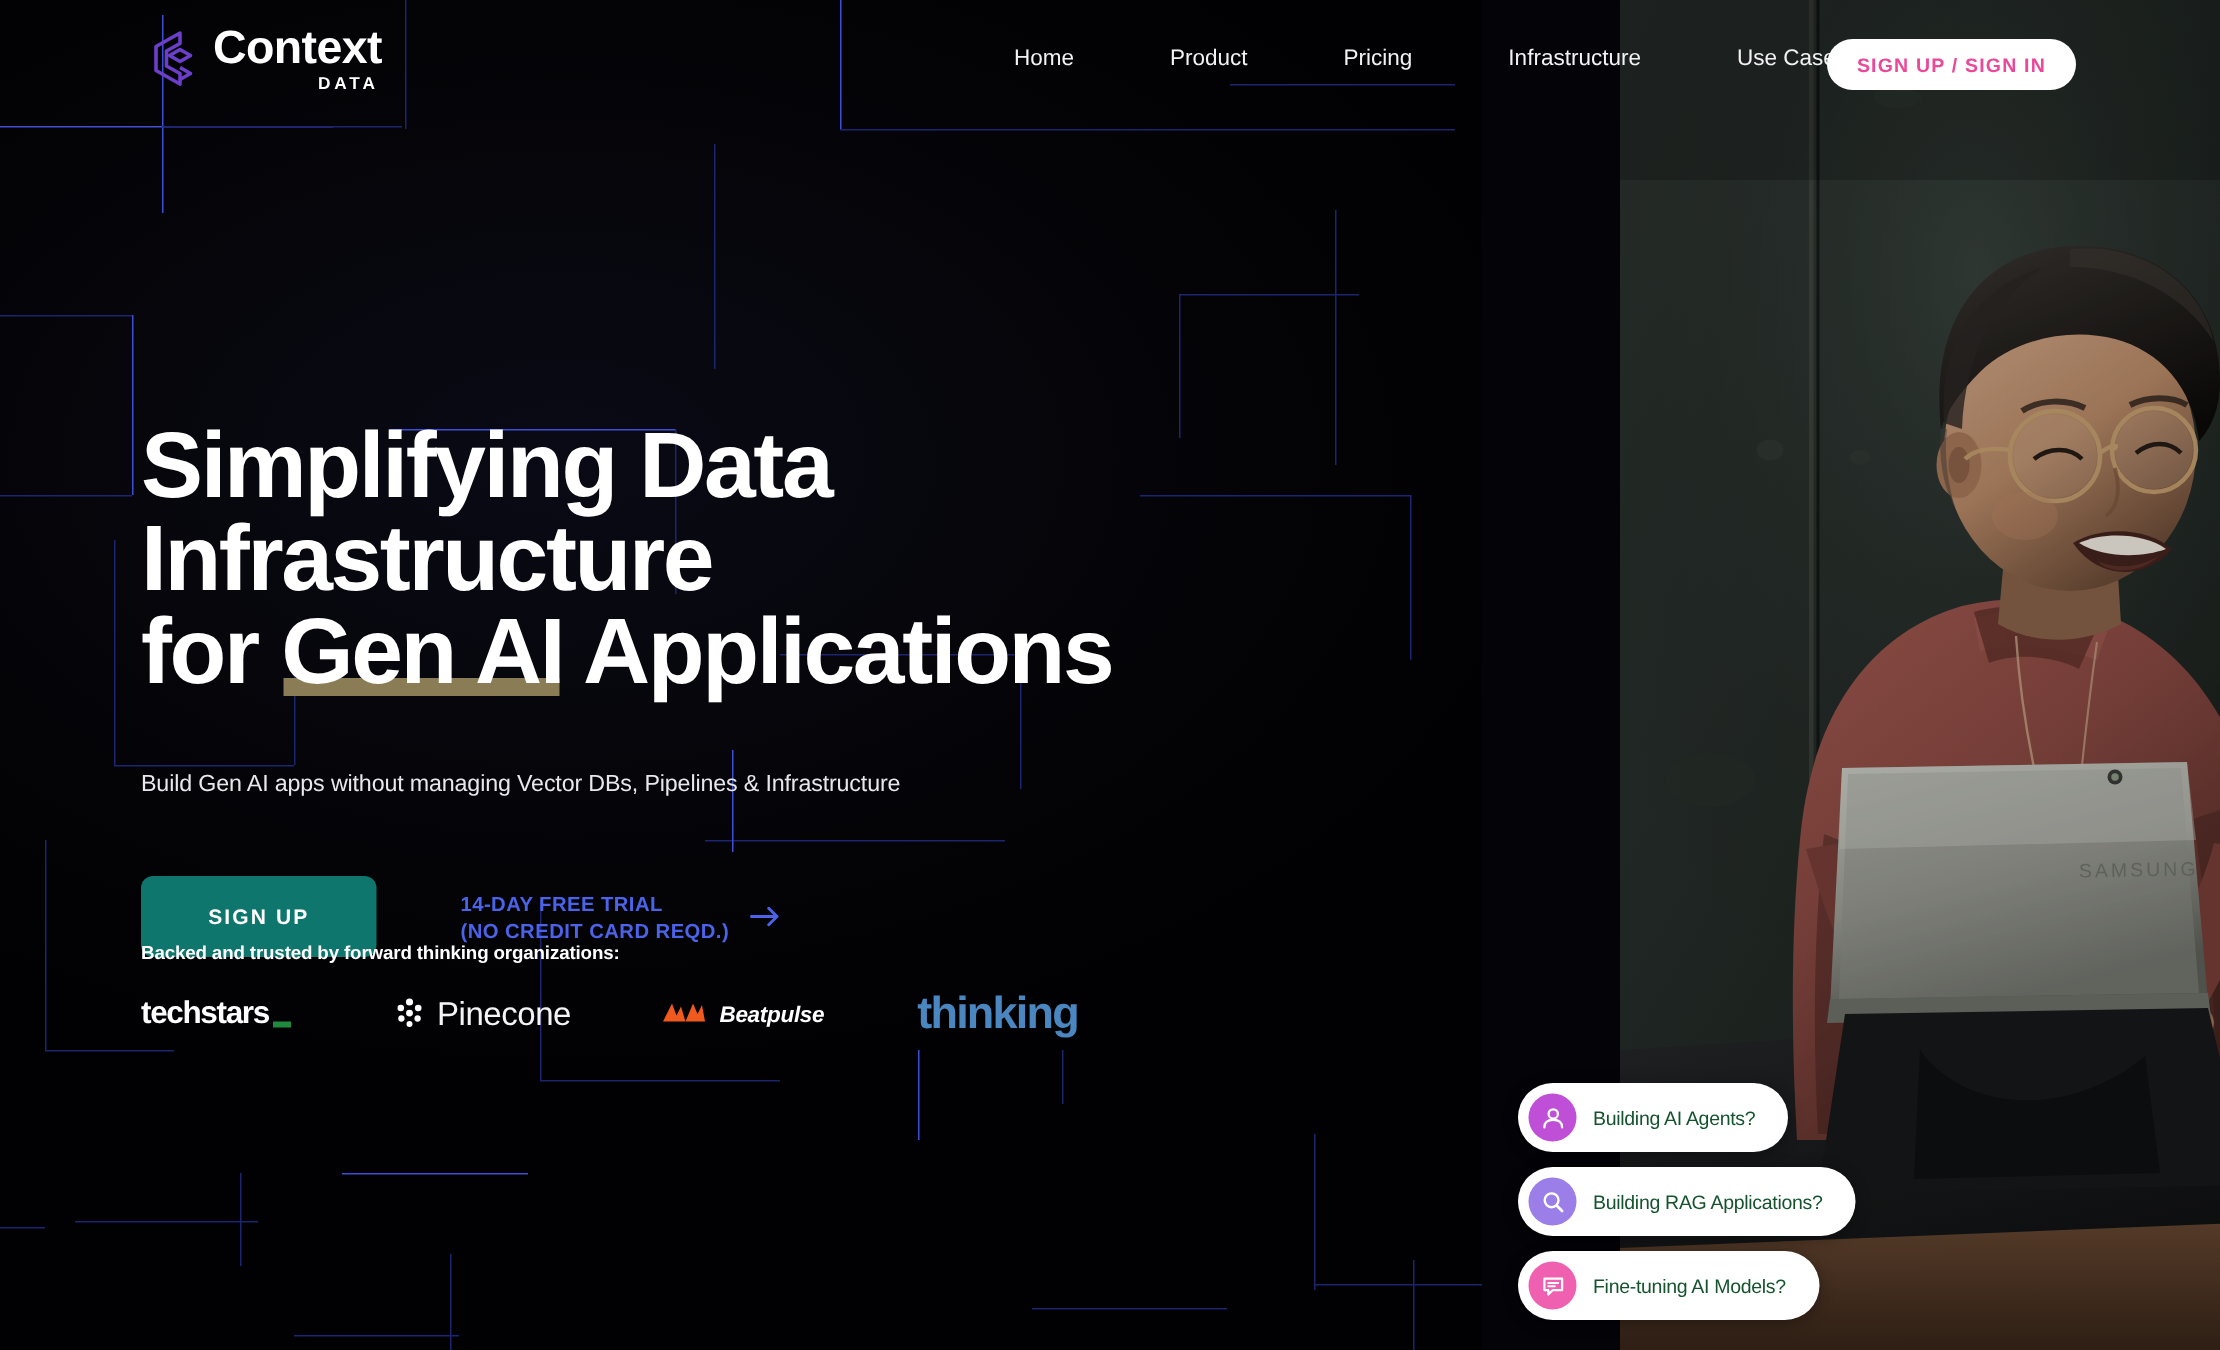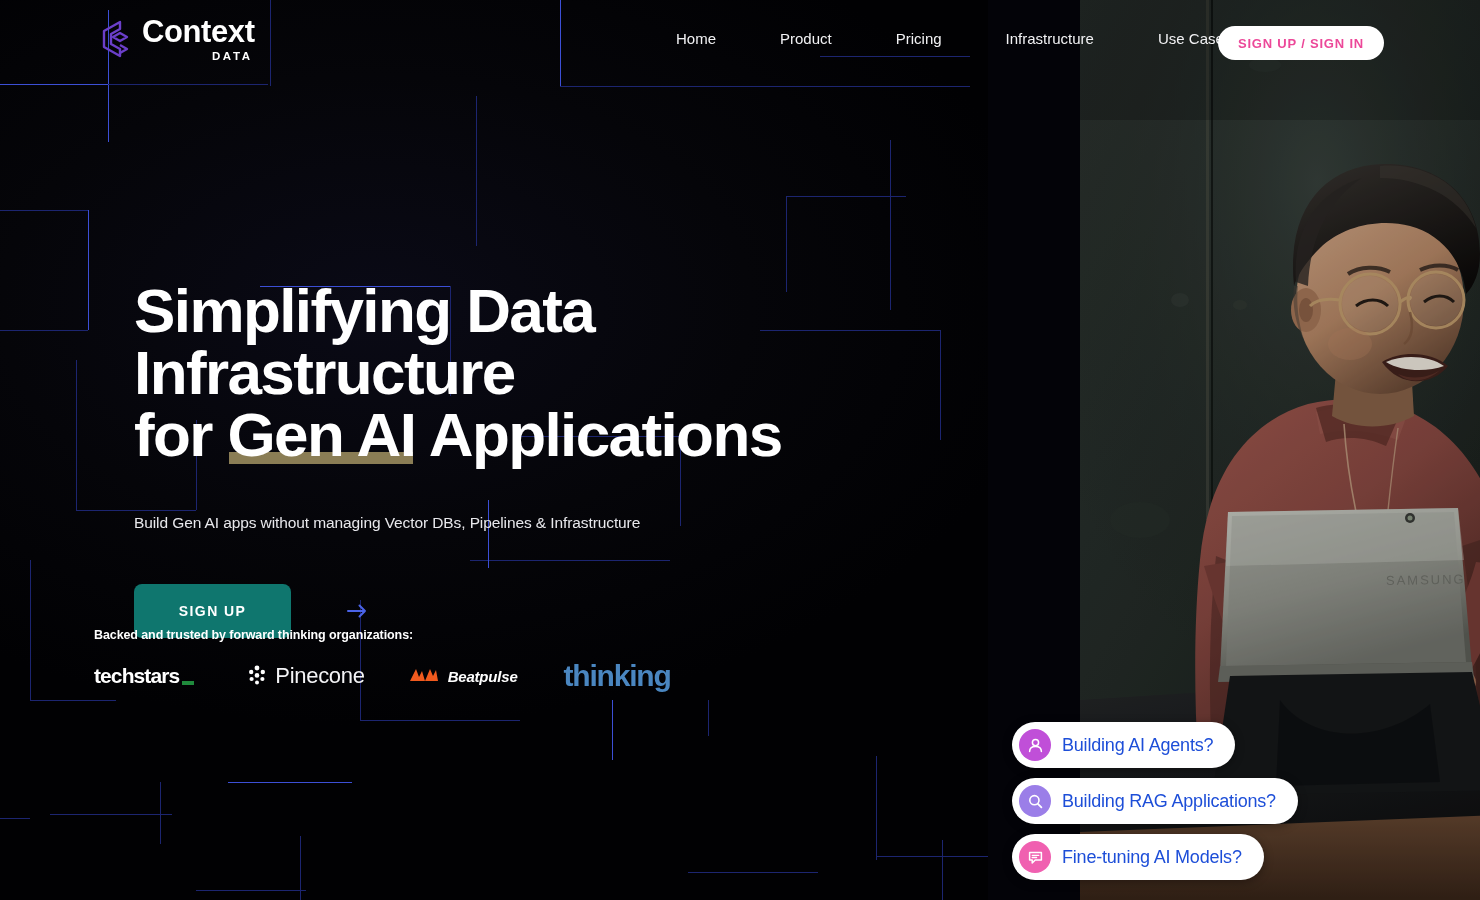--- a/index.html
+++ b/index.html
@@ -125,21 +125,20 @@
     white-space: nowrap;
   }
 
   
   .hero {
     position: absolute;
     left: 94px;
     top: 280px;
     width: 760px;
     z-index: 20;
-    margin-left: 40px;
   }
   .hero h1 {
     font-size: 62px;
     line-height: 1.0;
     font-weight: 700;
     color: #ffffff;
     letter-spacing: -1.6px;
   }
   .hero h1 .line { display: block; }
   .hl {
@@ -212,21 +211,21 @@
   .backers-label {
     color: #ffffff;
     font-size: 12.5px;
     font-weight: 700;
     letter-spacing: -0.1px;
   }
   .logos {
     margin-top: 16px;
     display: flex;
     align-items: center;
-    gap: 0;
+    gap: 16px;
     text-align: center;
   }
   .logo-slot {
     display: flex;
     align-items: center;
     height: 36px;
   }
   .logo-techstars { margin-right: 52px; }
   .logo-pinecone { margin-right: 44px; }
   .logo-beatpulse { margin-right: 46px; }
@@ -299,22 +298,22 @@
   }
   .chip-ico {
     width: 32px; height: 32px;
     border-radius: 50%;
     flex: none;
     display: flex;
     align-items: center;
     justify-content: center;
   }
   .chip-label {
-    font-size: 18px;
-    color: #1d4ed8;
+    font-size: 13px;
+    color: #14532d;
     letter-spacing: -0.2px;
     white-space: nowrap;
   }
 </style>
 </head>
 <body>
 
 <div class="page">
 
   <div class="left-panel">
@@ -553,20 +552,24 @@
       <span class="line">Simplifying Data Infrastructure</span>
       <span class="line"><span>for </span><span class="hl">Gen AI</span><span> Applications</span></span>
     </h1>
 
     <p class="sub">Build Gen AI apps without managing Vector DBs, Pipelines &amp; Infrastructure</p>
 
     <div class="cta-row">
       <button class="btn-signup">SIGN UP</button>
 
       <a class="trial" href="#">
+        <span class="trial-lines">
+          <span>14-DAY FREE TRIAL</span>
+          <span>(NO CREDIT CARD REQD.)</span>
+        </span>
         <svg class="arrow-ico" viewBox="0 0 20 14">
           <path d="M1 7 H18 M12.5 1.5 L18 7 L12.5 12.5" fill="none" stroke="#4A63E8" stroke-width="2" stroke-linecap="round" stroke-linejoin="round"></path>
         </svg>
       </a>
     </div>
   </div>
 
   <div class="backers">
     <div class="backers-label">Backed and trusted by forward thinking organizations:</div>
 

